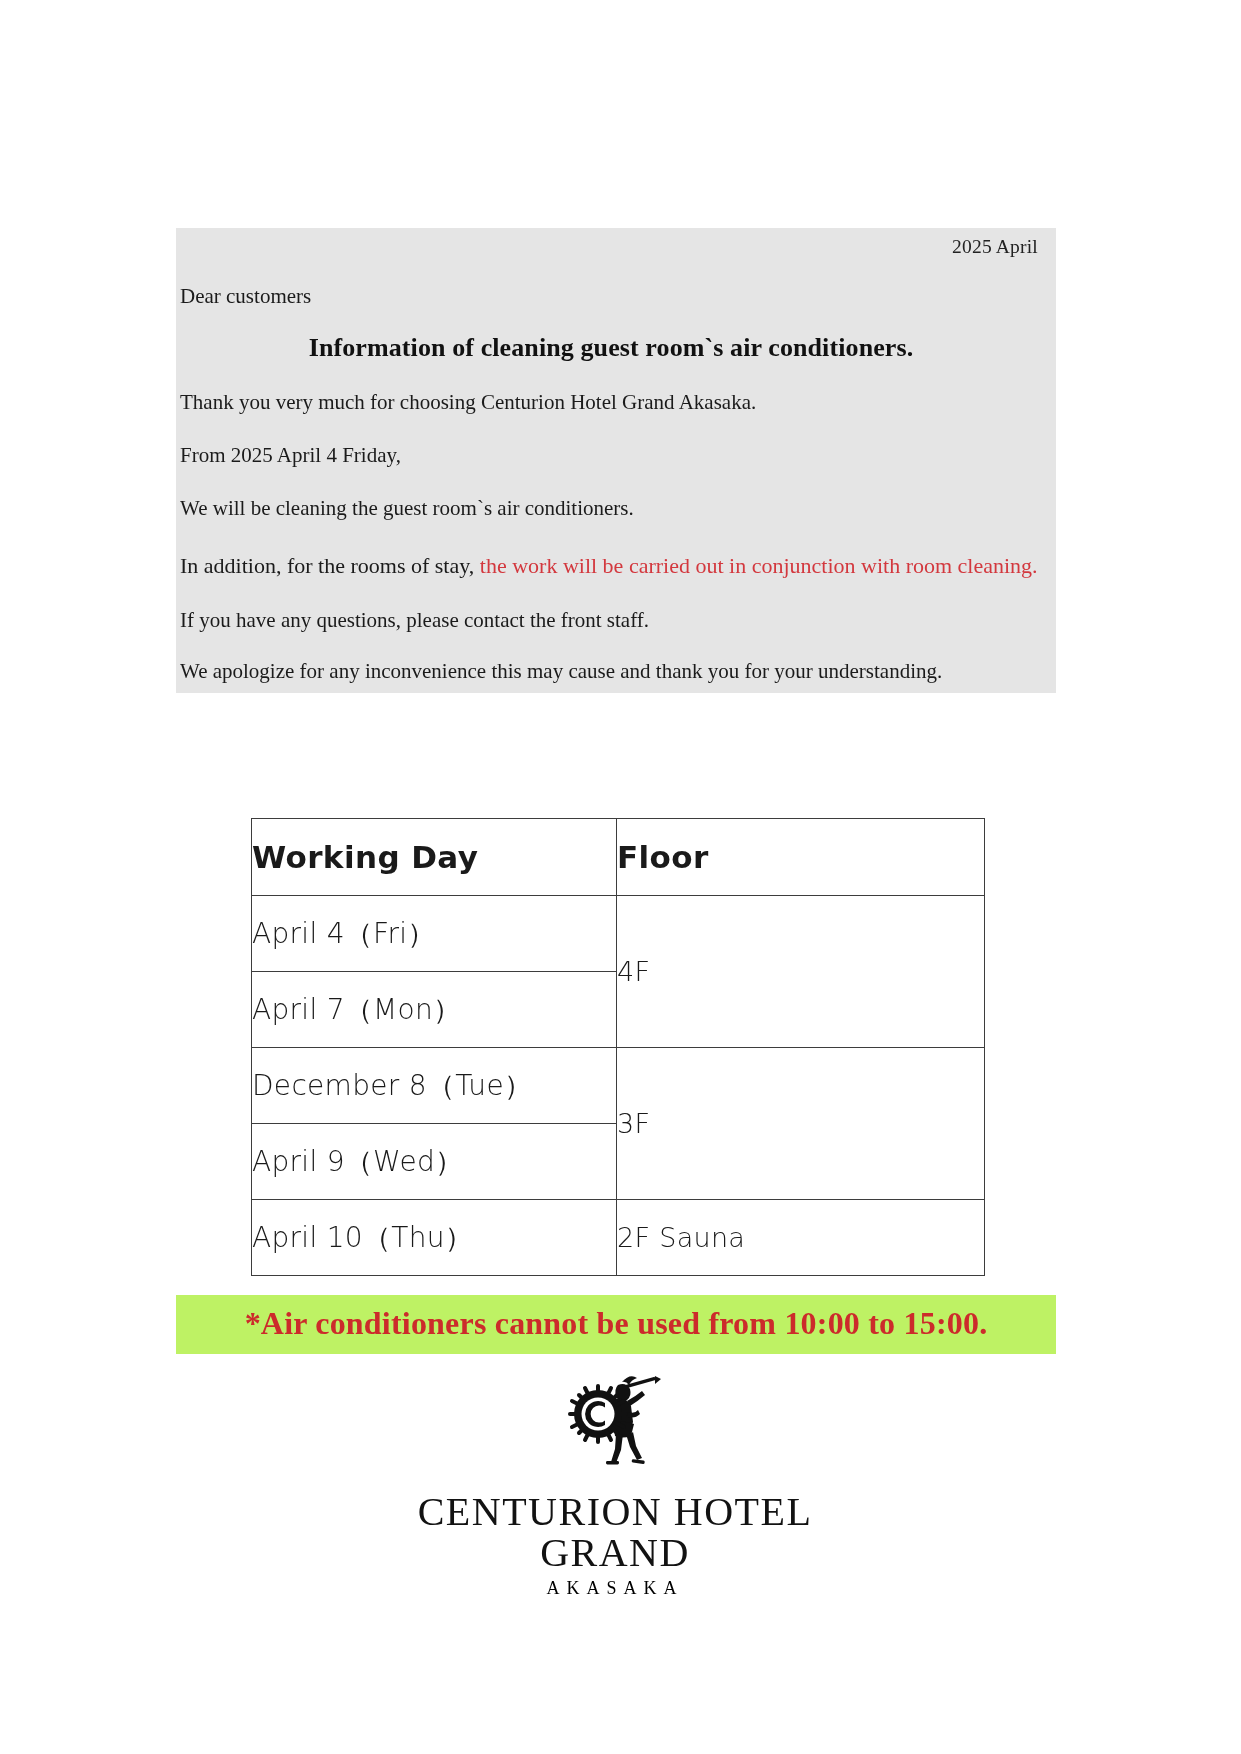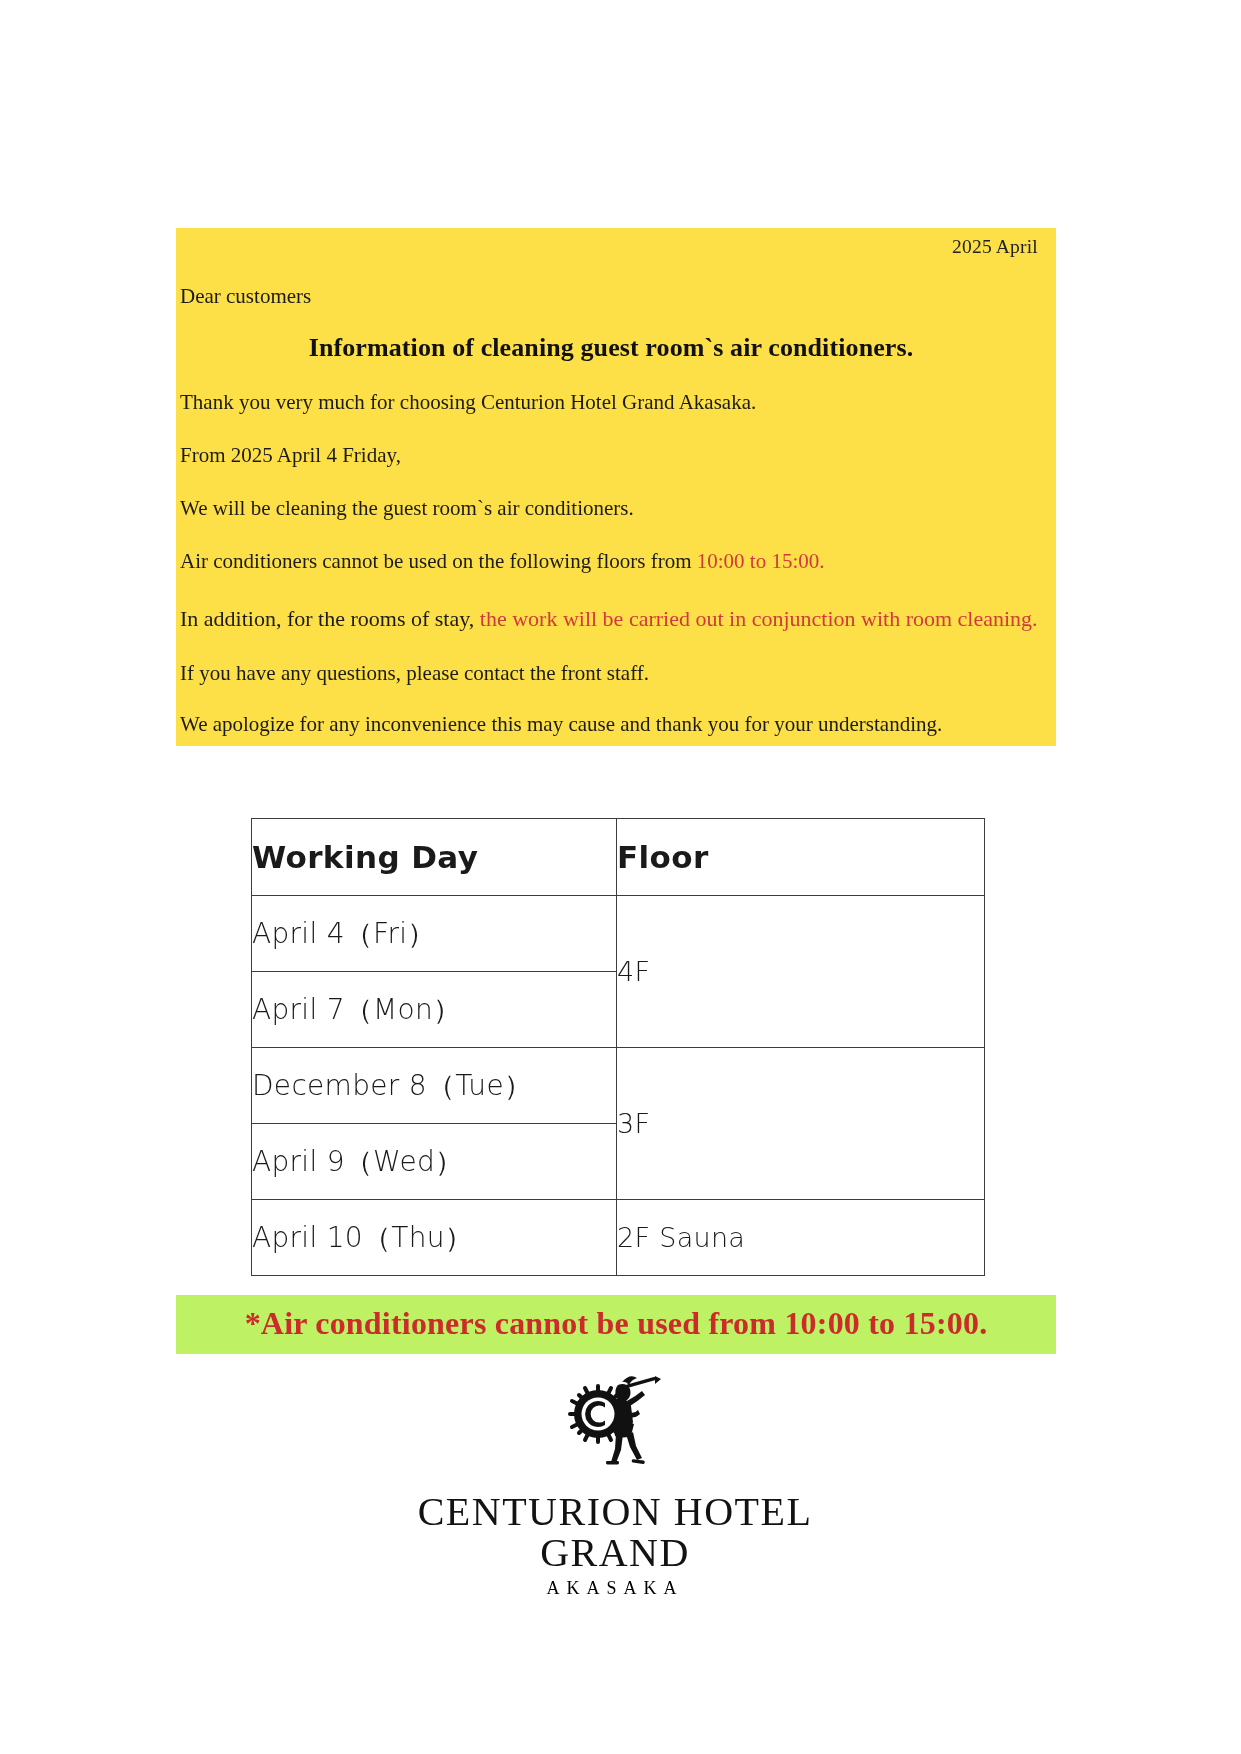--- a/index.html
+++ b/index.html
@@ -21,21 +21,21 @@
     inset: 0;
     background: #ffffff;
   }
 
   
   .letter-block {
     position: absolute;
     left: 176px;
     top: 228px;
     width: 880px;
-    background: #fde047;
+    background: #e5e5e5;
     padding: 0 0 8px 0;
     box-sizing: border-box;
   }
 
   .date-line {
     text-align: right;
     font-size: 19.5px;
     letter-spacing: 0.2px;
     padding: 8px 18px 0 0;
     color: #222;
@@ -175,23 +175,20 @@
     <div class="salutation">Dear customers</div>
 
     <div class="doc-title">Information of cleaning guest room`s air conditioners.</div>
 
     <div class="para">Thank you very much for choosing Centurion Hotel Grand Akasaka.</div>
 
     <div class="para">From 2025 April 4 Friday,</div>
 
     <div class="para">We will be cleaning the guest room`s air conditioners.</div>
 
-    <div class="para">
-      <span>Air conditioners cannot be used on the following floors from </span><span class="red">10:00 to 15:00.</span>
-    </div>
 
     <div class="red-para">
       <span>In addition, for the rooms of stay, </span><span class="red">the work will be carried out in conjunction with room cleaning.</span>
     </div>
 
     <div class="para tight">If you have any questions, please contact the front staff.</div>
 
     <div class="para tight">We apologize for any inconvenience this may cause and thank you for your understanding.</div>
   </div>
 

